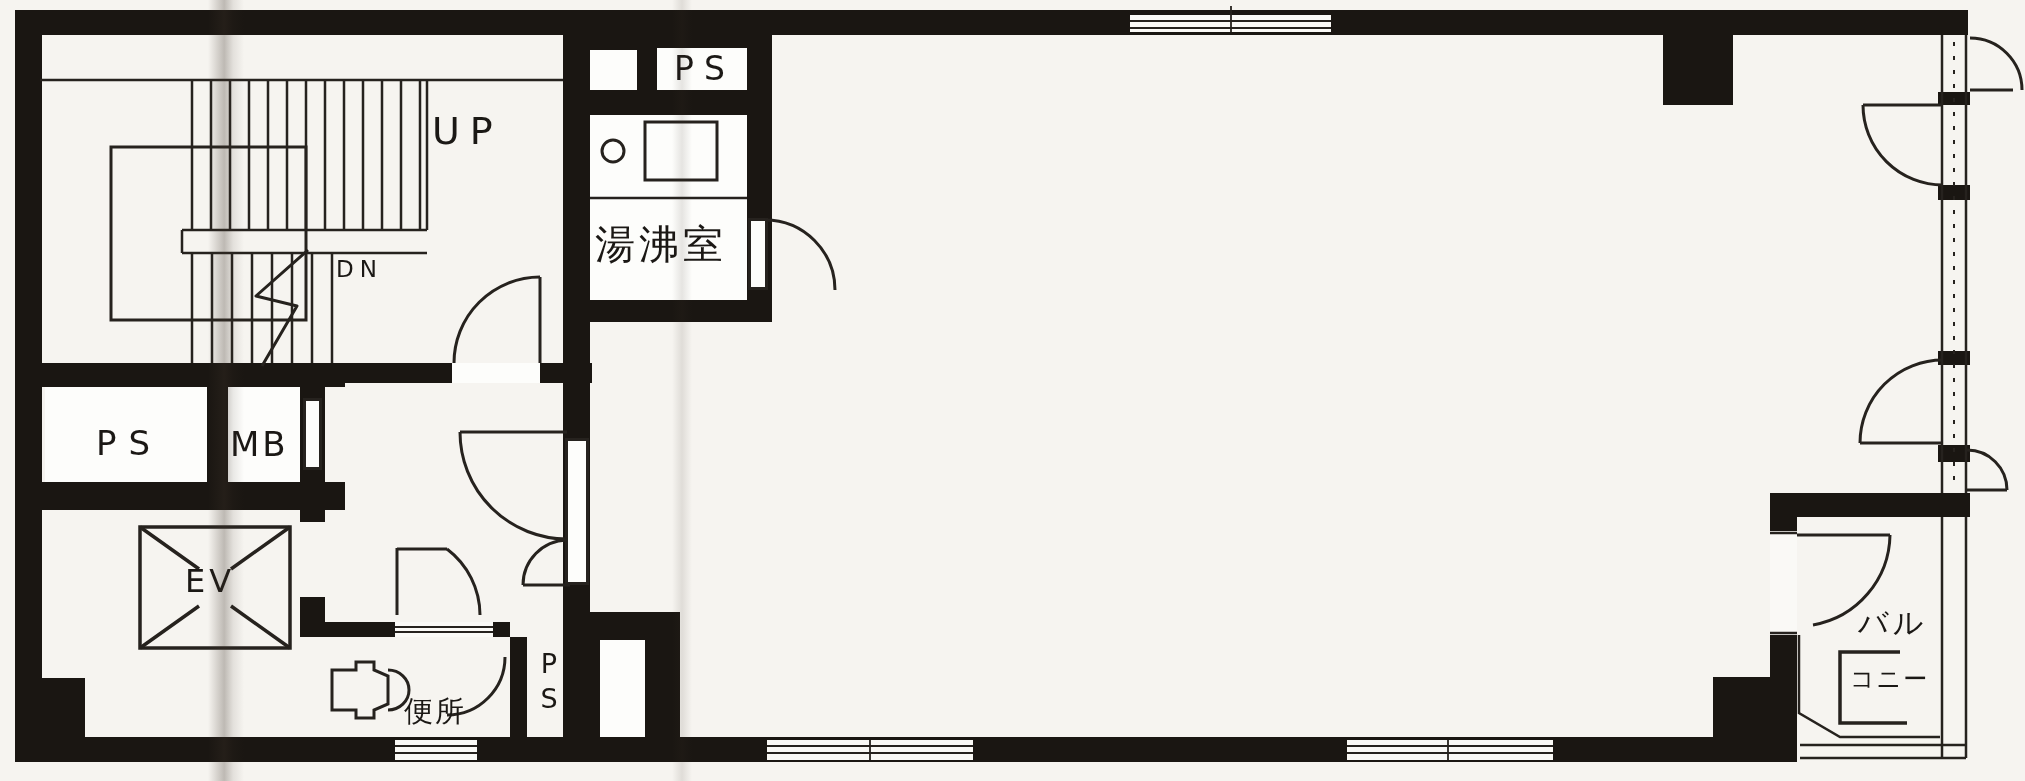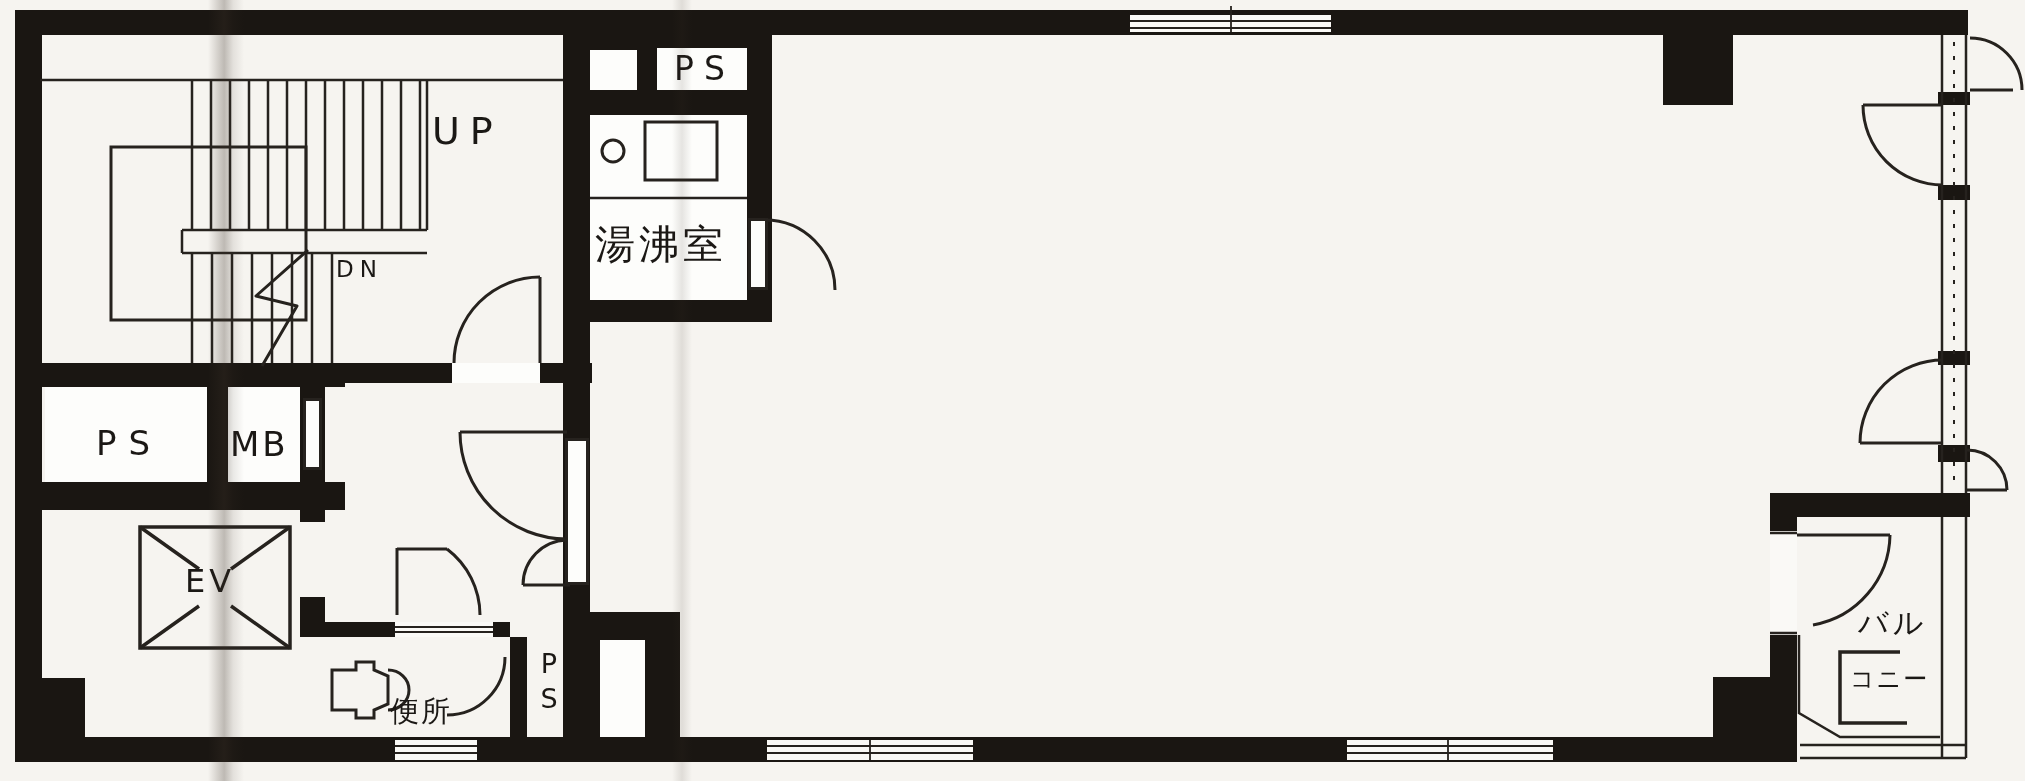--- a/index.html
+++ b/index.html
@@ -166,21 +166,21 @@
     </g>
   </svg>
 
   <div class="lbl" style="left:432px;top:112px;font-size:38px;letter-spacing:10px;">UP</div>
   <div class="lbl" style="left:336px;top:258px;font-size:23px;letter-spacing:6px;">DN</div>
   <div class="lbl" style="left:674px;top:52px;font-size:33px;letter-spacing:10px;">PS</div>
   <div class="lbl" style="left:595px;top:224px;font-size:40px;letter-spacing:4px;">湯沸室</div>
   <div class="lbl" style="left:96px;top:426px;font-size:34px;letter-spacing:12px;">PS</div>
   <div class="lbl" style="left:230px;top:427px;font-size:34px;letter-spacing:3px;">MB</div>
   <div class="lbl" style="left:185px;top:565px;font-size:32px;letter-spacing:4px;">EV</div>
-  <div class="lbl" style="left:390px;top:697px;font-size:29px;letter-spacing:2px;">便所</div>
+  <div class="lbl" style="left:404px;top:697px;font-size:29px;letter-spacing:2px;">便所</div>
   <div class="lbl" style="left:531px;top:646px;width:36px;font-size:27px;text-align:center;line-height:1.3;">
     <span>P</span><br>
     <span>S</span>
   </div>
   <div class="lbl" style="left:1858px;top:608px;font-size:30px;letter-spacing:4px;">バル</div>
   <div class="lbl" style="left:1850px;top:667px;font-size:24px;letter-spacing:2px;">コニー</div>
 
   <div class="fold" style="left:208px;width:36px;background:linear-gradient(90deg,rgba(60,50,40,0) 0%,rgba(60,50,40,0.30) 45%,rgba(60,50,40,0.10) 70%,rgba(60,50,40,0) 100%);"></div>
   <div class="fold" style="left:672px;width:20px;background:linear-gradient(90deg,rgba(60,50,40,0) 0%,rgba(60,50,40,0.12) 50%,rgba(60,50,40,0) 100%);"></div>
 

